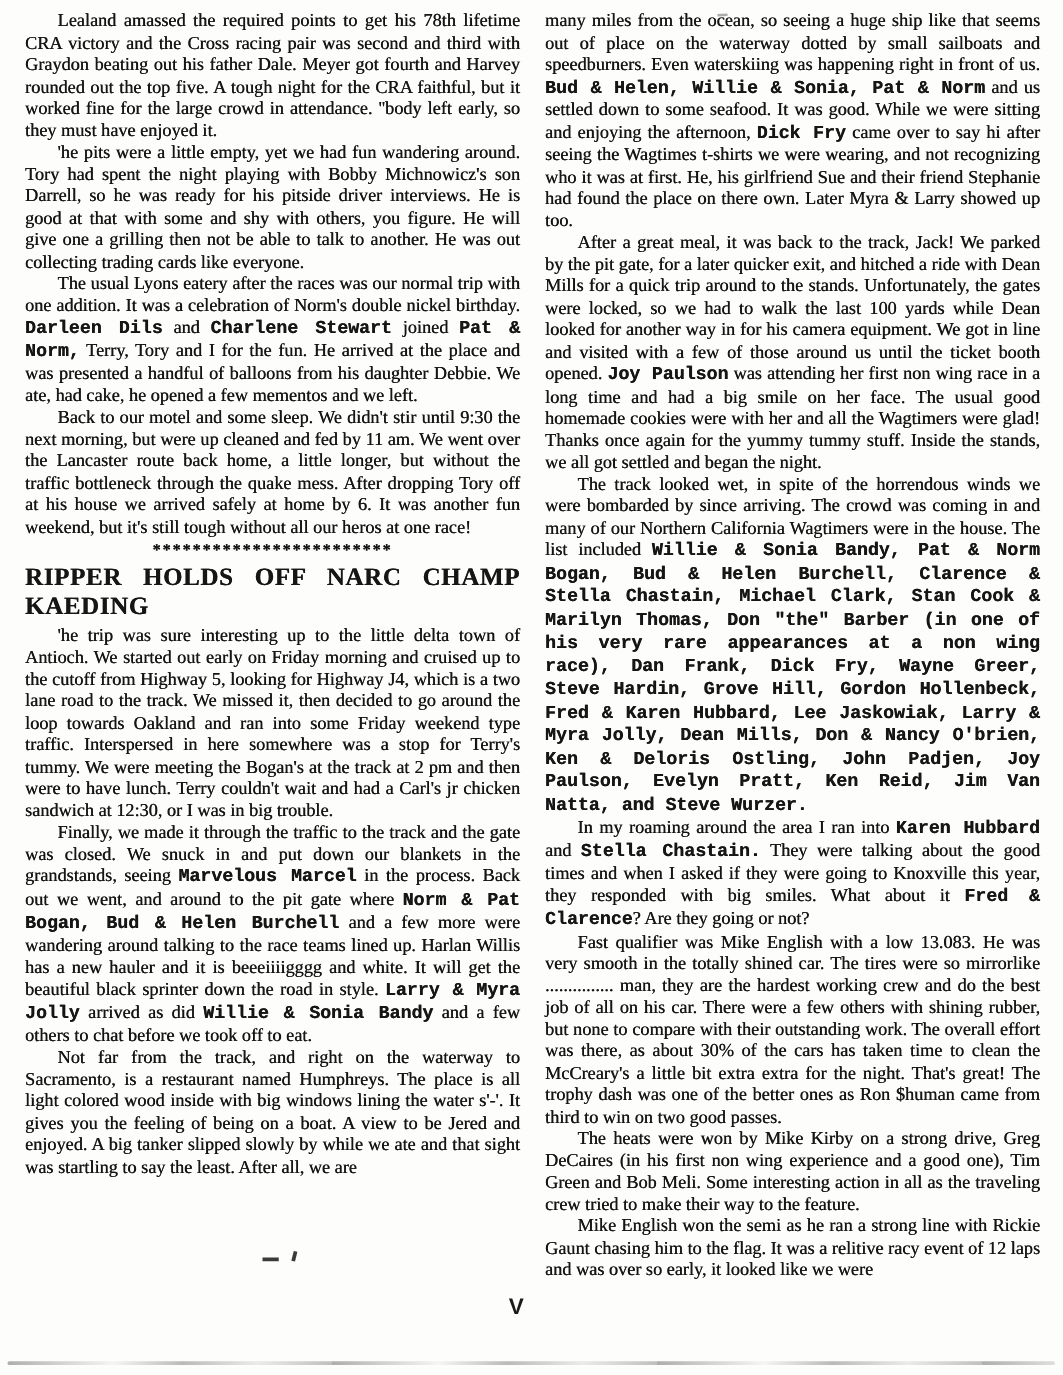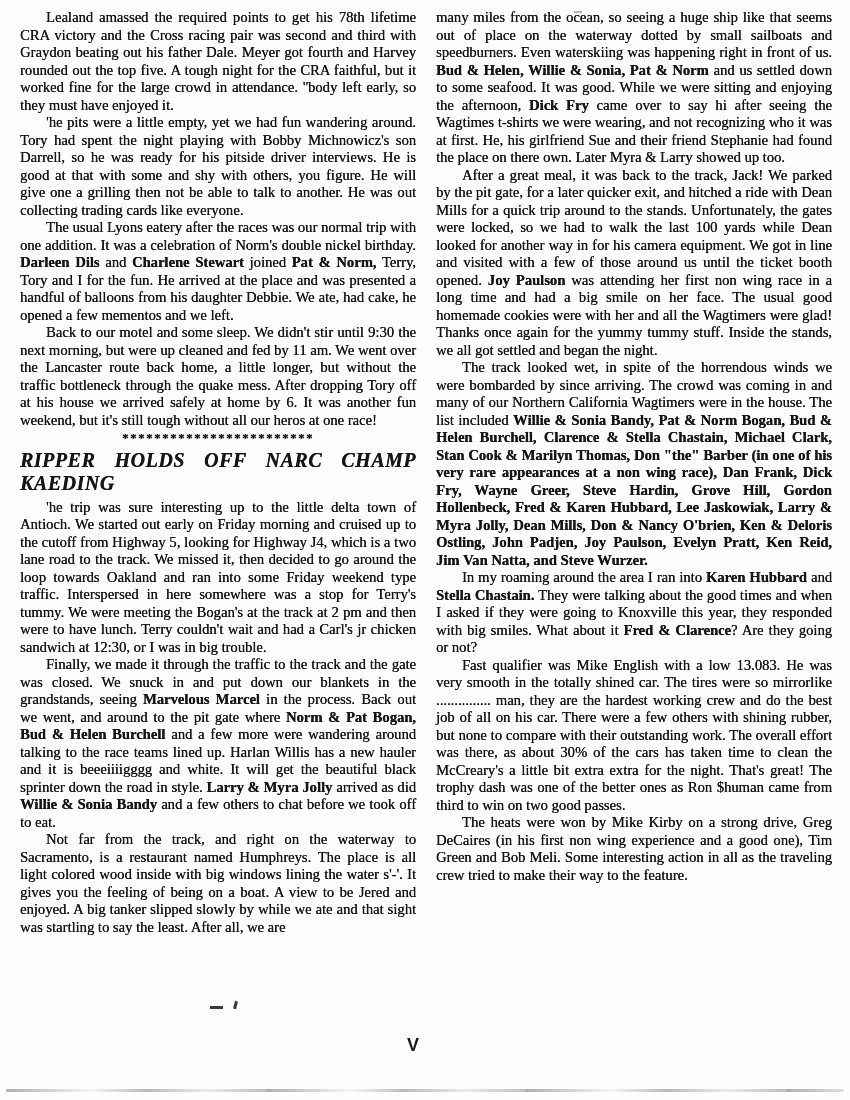--- a/index.html
+++ b/index.html
@@ -27,37 +27,36 @@
     font-size: 14.6px;
     line-height: 17.5px;
     text-align: justify;
     text-shadow: 0.25px 0 0 currentColor; 
   }
   .para {
     margin: 0;
     text-indent: 26px;
   }
   .para.no-indent { text-indent: 0; }
-  .bold { font-weight: bold; }
+  .bold { font-weight: bold; font-family: Liberation Mono, monospace; }
   .separator {
     margin: 0;
     text-indent: 0;
     text-align: center;
     font-weight: bold;
     letter-spacing: 1.5px;
     font-size: 13px;
     line-height: 17.5px;
   }
   .heading {
     margin: 2px 0 3px 0;
     text-indent: 0;
     font-size: 20px;
     line-height: 23.5px;
     font-weight: bold;
-    font-style: italic;
     letter-spacing: 0.5px;
     text-align: justify;
   }
   .page-number {
     position: absolute;
     top: 1035px; left: 398px;
     width: 30px;
     text-align: center;
     font-family: "Liberation Sans", sans-serif;
     font-weight: bold;
@@ -96,20 +95,21 @@
         <div class="para"><span class="">Finally, we made it through the traffic to the track and the gate was closed. We snuck in and put down our blankets in the grandstands, seeing </span><span class="bold">Marvelous Marcel</span><span class=""> in the process. Back out we went, and around to the pit gate where </span><span class="bold">Norm &amp; Pat Bogan, Bud &amp; Helen Burchell</span><span class=""> and a few more were wandering around talking to the race teams lined up. Harlan Willis has a new hauler and it is beeeiiiigggg and white. It will get the beautiful black sprinter down the road in style. </span><span class="bold">Larry &amp; Myra Jolly</span><span class=""> arrived as did </span><span class="bold">Willie &amp; Sonia Bandy</span><span class=""> and a few others to chat before we took off to eat.</span></div>
         <div class="para"><span class="">Not far from the track, and right on the waterway to Sacramento, is a restaurant named Humphreys. The place is all light colored wood inside with big windows lining the water s'-'. It gives you the feeling of being on a boat.  A view to be Jered and enjoyed. A big tanker slipped slowly by while we ate and that sight was startling to say the least. After all, we are</span></div>
       </div>
     <div class="col" id="right-col">
         <div class="para no-indent"><span class="">many miles from the ocean, so seeing a huge ship like that seems out of place on the waterway dotted by small sailboats and speedburners. Even waterskiing was happening right in front of us. </span><span class="bold">Bud &amp; Helen, Willie &amp; Sonia, Pat &amp; Norm</span><span class=""> and us settled down to some seafood. It was good. While we were sitting and enjoying the afternoon, </span><span class="bold">Dick Fry</span><span class=""> came over to say hi after seeing the Wagtimes t-shirts we were wearing, and not recognizing who it was at first. He, his girlfriend Sue and their friend Stephanie had found the place on there own. Later Myra &amp; Larry showed up too.</span></div>
         <div class="para"><span class="">After a great meal, it was back to the track, Jack! We parked by the pit gate, for a later quicker exit, and hitched a ride with Dean Mills for a quick trip around to the stands. Unfortunately, the gates were locked, so we had to walk the last 100 yards while Dean looked for another way in for his camera equipment. We got in line and visited with a few of those around us until the ticket booth opened. </span><span class="bold">Joy Paulson</span><span class=""> was attending her first non wing race in a long time and had a big smile on her face. The usual good homemade cookies were with her and all the Wagtimers were glad! Thanks once again for the yummy tummy stuff. Inside the stands, we all got settled and began the night.</span></div>
         <div class="para"><span class="">The track looked wet, in spite of the horrendous winds we were bombarded by since arriving. The crowd was coming in and many of our Northern California Wagtimers were in the house. The list included </span><span class="bold">Willie &amp; Sonia Bandy, Pat &amp; Norm Bogan, Bud &amp; Helen Burchell, Clarence &amp; Stella Chastain, Michael Clark, Stan Cook &amp; Marilyn Thomas, Don "the" Barber (in one of his very rare appearances at a non wing race), Dan Frank, Dick Fry, Wayne Greer, Steve Hardin, Grove Hill, Gordon Hollenbeck, Fred &amp; Karen Hubbard, Lee Jaskowiak, Larry &amp; Myra Jolly, Dean Mills, Don &amp; Nancy O'brien, Ken &amp; Deloris Ostling, John Padjen, Joy Paulson, Evelyn Pratt, Ken Reid, Jim Van Natta, and Steve Wurzer.</span></div>
         <div class="para"><span class="">In my roaming around the area I ran into </span><span class="bold">Karen Hubbard</span><span class=""> and </span><span class="bold">Stella Chastain.</span><span class=""> They were talking about the good times and when I asked if they were going to Knoxville this year, they responded with big smiles. What about it </span><span class="bold">Fred &amp; Clarence</span><span class="">? Are they going or not?</span></div>
         <div class="para"><span class="">Fast qualifier was Mike English with a low 13.083. He was very smooth in the totally shined car. The tires were so mirrorlike ............... man, they are the hardest working crew and do the best job of all on his car. There were a few others with shining rubber, but none to compare with their outstanding work. The overall effort was there, as about 30% of the cars has taken time to clean the McCreary's a little bit extra extra for the night. That's great! The trophy dash was one of the better ones as Ron $human came from third to win on two good passes.</span></div>
         <div class="para"><span class="">The heats were won by Mike Kirby on a strong drive, Greg DeCaires (in his first non wing experience and a good one), Tim Green and Bob Meli. Some interesting action in all as the traveling crew tried to make their way to the feature.</span></div>
+        <div class="para"><span class="">Mike English won the semi as he ran a strong line with Rickie Gaunt chasing him to the flag. It was a relitive racy event of 12 laps and was over so early, it looked like we were</span></div>
       </div>
   </div>
 
   <div class="page-number">V</div>
 
   <div class="artifact artifact-top"></div>
   <div class="artifact artifact-dash"></div>
   <div class="artifact artifact-tick"></div>
   <div class="scan-edge"></div>
 </div>

